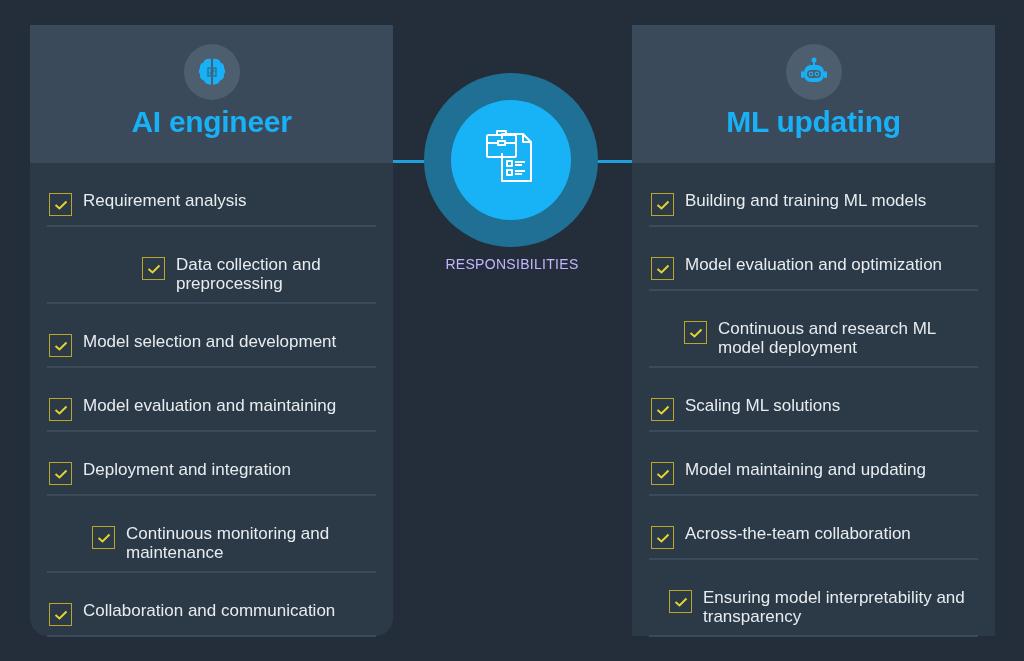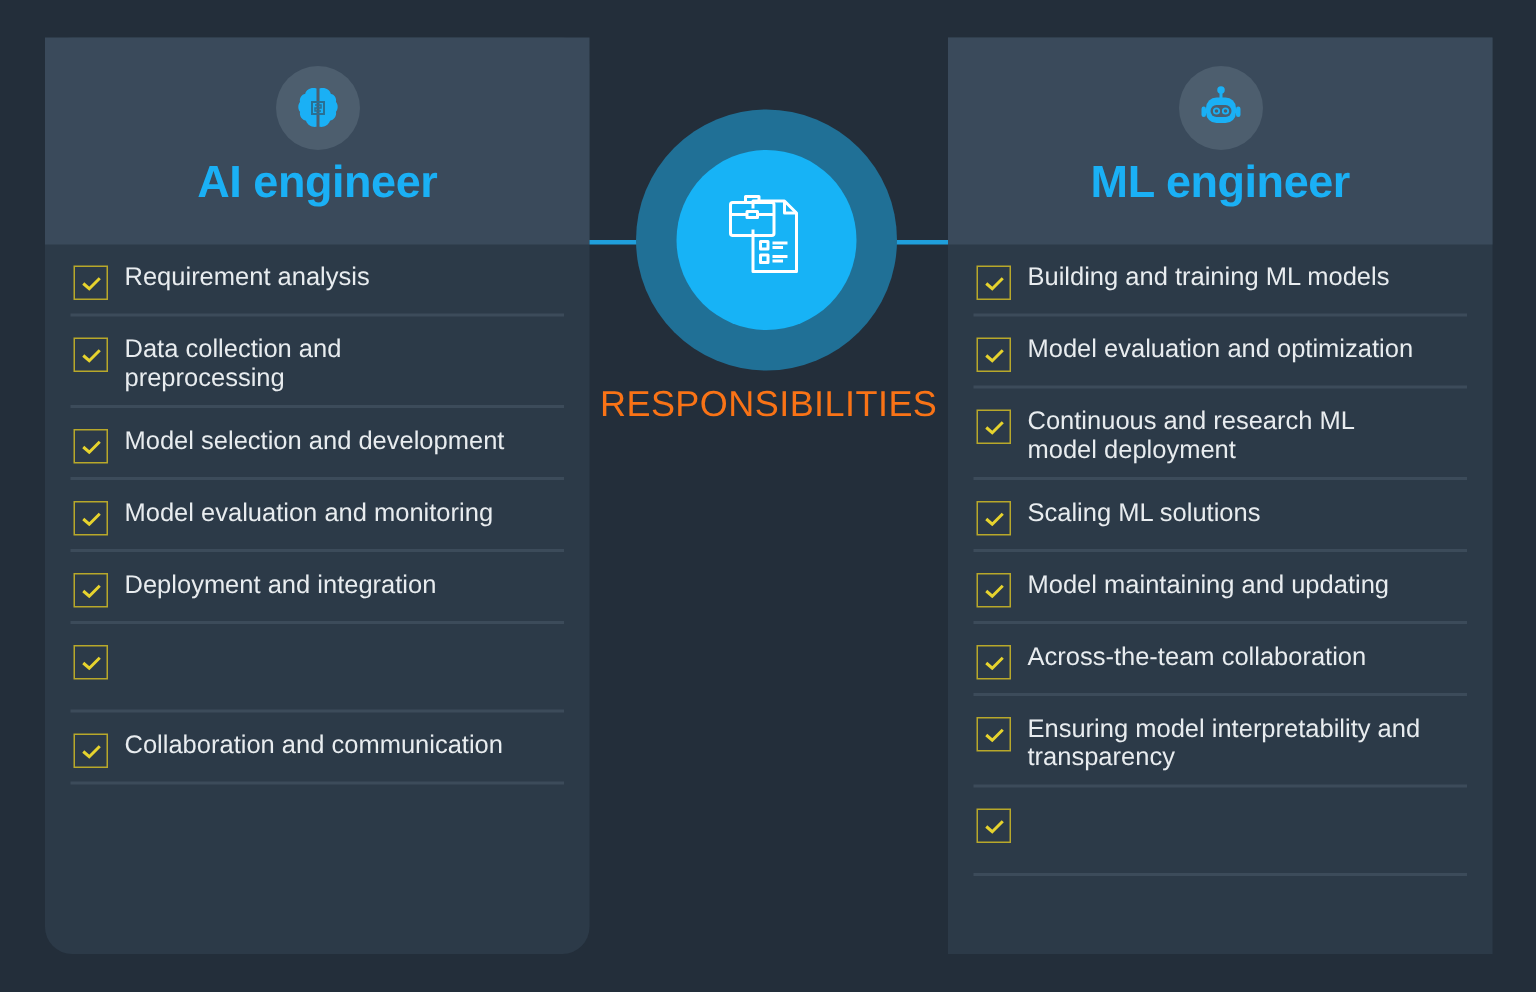--- a/index.html
+++ b/index.html
@@ -41,23 +41,24 @@
     font-weight: bold;
     color: #1ab0f5;
     letter-spacing: -0.3px;
   }
   .list { padding: 0 17px 0 17px; }
   .item {
     display: flex;
     align-items: flex-start;
     border-bottom: 2px solid #3c4b5a;
     padding: 12px 0 9px 0;
+    margin-top: 16px;
   }
   .item.single { min-height: 47px; }
-  .item.double { min-height: 59px; }
+  .item.double { min-height: 59px; justify-content: flex-end; }
   .check {
     flex: 0 0 23px;
     width: 23px; height: 23px;
     border: 1.5px solid #b8a82a;
     margin-left: 2px;
     margin-right: 11px;
     margin-top: 2px;
     display: flex; align-items: center; justify-content: center;
   }
   .item-text {
@@ -85,22 +86,22 @@
     height: 3px;
     background: #1f9fdc;
   }
   .connector.left { left: 393px; width: 34px; }
   .connector.right { left: 596px; width: 36px; }
   .center-label {
     position: absolute;
     left: 400px; width: 224px;
     top: 256px;
     text-align: center;
-    color: #f97316;
-    font-size: 24px;
+    color: #c4b5fd;
+    font-size: 14px;
     letter-spacing: 0.3px;
   }
 </style>
 </head>
 <body>
 
 <div class="card left">
   <div class="card-header">
     <div class="icon-circle">
       <svg width="34" height="34" viewBox="0 0 34 34">
@@ -136,36 +137,37 @@
           </svg>
         </div>
       <div class="item-text">Model selection and development</div>
     </div>
     <div class="item single">
       <div class="check">
           <svg width="14" height="10" viewBox="0 0 14 10">
             <path d="M1.5 5 L5.5 8.5 L12.5 1.5" fill="none" stroke="#e6d32e" stroke-width="2"></path>
           </svg>
         </div>
-      <div class="item-text">Model evaluation and monitoring</div>
+      <div class="item-text">Model evaluation and maintaining</div>
     </div>
     <div class="item single">
       <div class="check">
           <svg width="14" height="10" viewBox="0 0 14 10">
             <path d="M1.5 5 L5.5 8.5 L12.5 1.5" fill="none" stroke="#e6d32e" stroke-width="2"></path>
           </svg>
         </div>
       <div class="item-text">Deployment and integration</div>
     </div>
     <div class="item double">
       <div class="check">
           <svg width="14" height="10" viewBox="0 0 14 10">
             <path d="M1.5 5 L5.5 8.5 L12.5 1.5" fill="none" stroke="#e6d32e" stroke-width="2"></path>
           </svg>
         </div>
+      <div class="item-text" style="width:250px">Continuous monitoring and maintenance</div>
     </div>
     <div class="item single">
       <div class="check">
           <svg width="14" height="10" viewBox="0 0 14 10">
             <path d="M1.5 5 L5.5 8.5 L12.5 1.5" fill="none" stroke="#e6d32e" stroke-width="2"></path>
           </svg>
         </div>
       <div class="item-text">Collaboration and communication</div>
     </div>
   </div>
@@ -201,21 +203,21 @@
         <circle cx="18" cy="6" r="2.5" fill="#1ab0f5"></circle>
         <rect x="17" y="7" width="2" height="5" fill="#1ab0f5"></rect>
         <rect x="8" y="11" width="20" height="17" rx="7" fill="#1ab0f5"></rect>
         <rect x="5" y="17" width="3" height="7" rx="1.5" fill="#1ab0f5"></rect>
         <rect x="28" y="17" width="3" height="7" rx="1.5" fill="#1ab0f5"></rect>
         <rect x="11" y="16" width="14" height="8" rx="4" fill="#4d5e6e"></rect>
         <circle cx="15" cy="20" r="1.8" fill="none" stroke="#1ab0f5" stroke-width="1.2"></circle>
         <circle cx="21" cy="20" r="1.8" fill="none" stroke="#1ab0f5" stroke-width="1.2"></circle>
       </svg>
     </div>
-    <div class="card-title">ML engineer</div>
+    <div class="card-title">ML updating</div>
   </div>
   <div class="list">
     <div class="item single">
       <div class="check">
           <svg width="14" height="10" viewBox="0 0 14 10">
             <path d="M1.5 5 L5.5 8.5 L12.5 1.5" fill="none" stroke="#e6d32e" stroke-width="2"></path>
           </svg>
         </div>
       <div class="item-text">Building and training ML models</div>
     </div>

